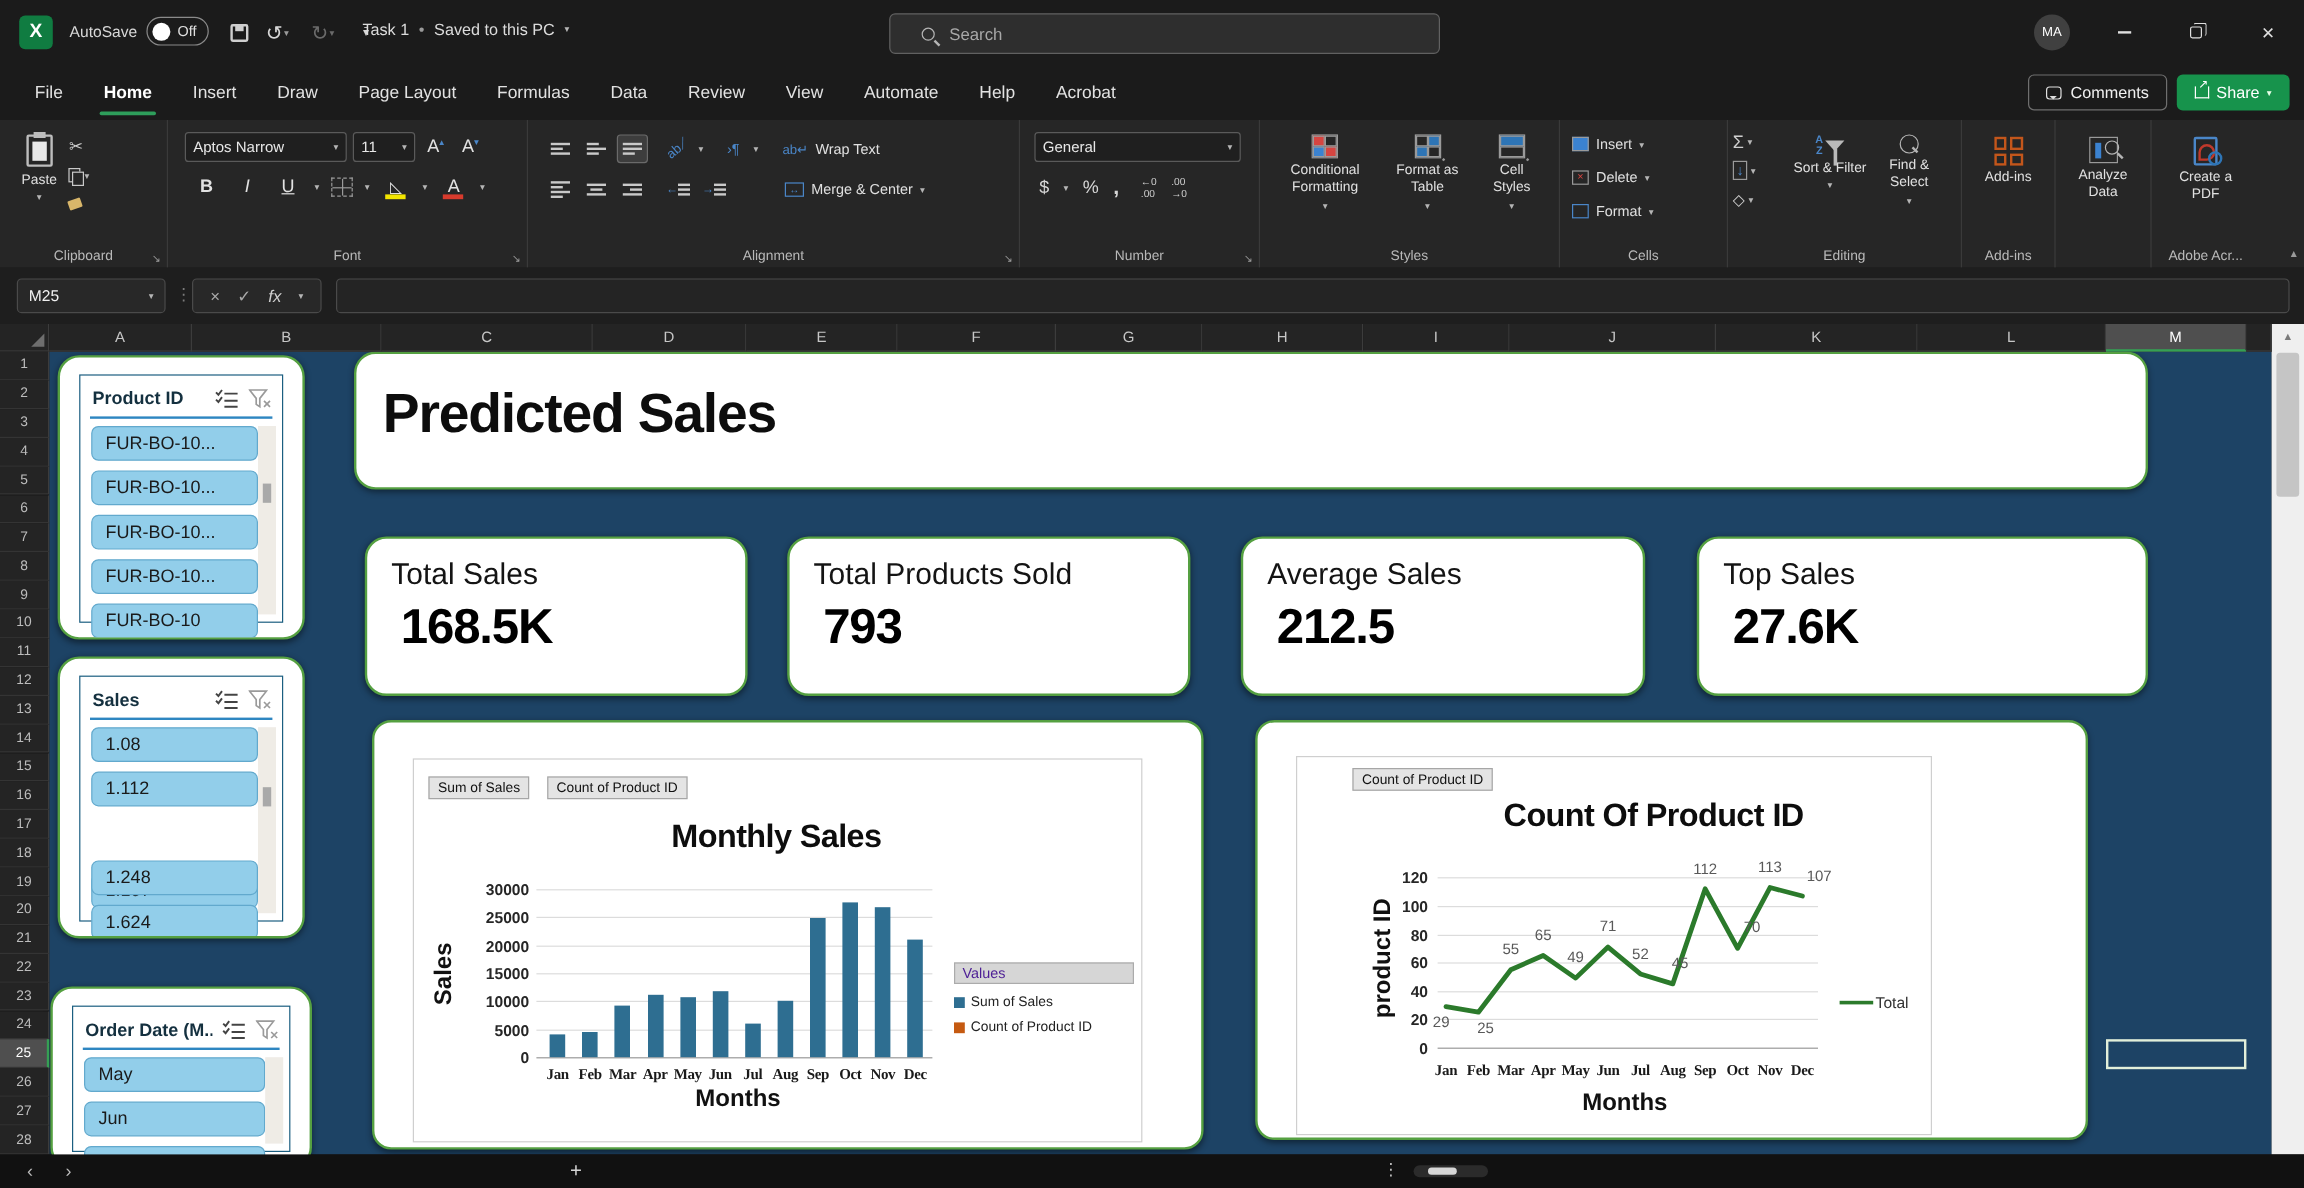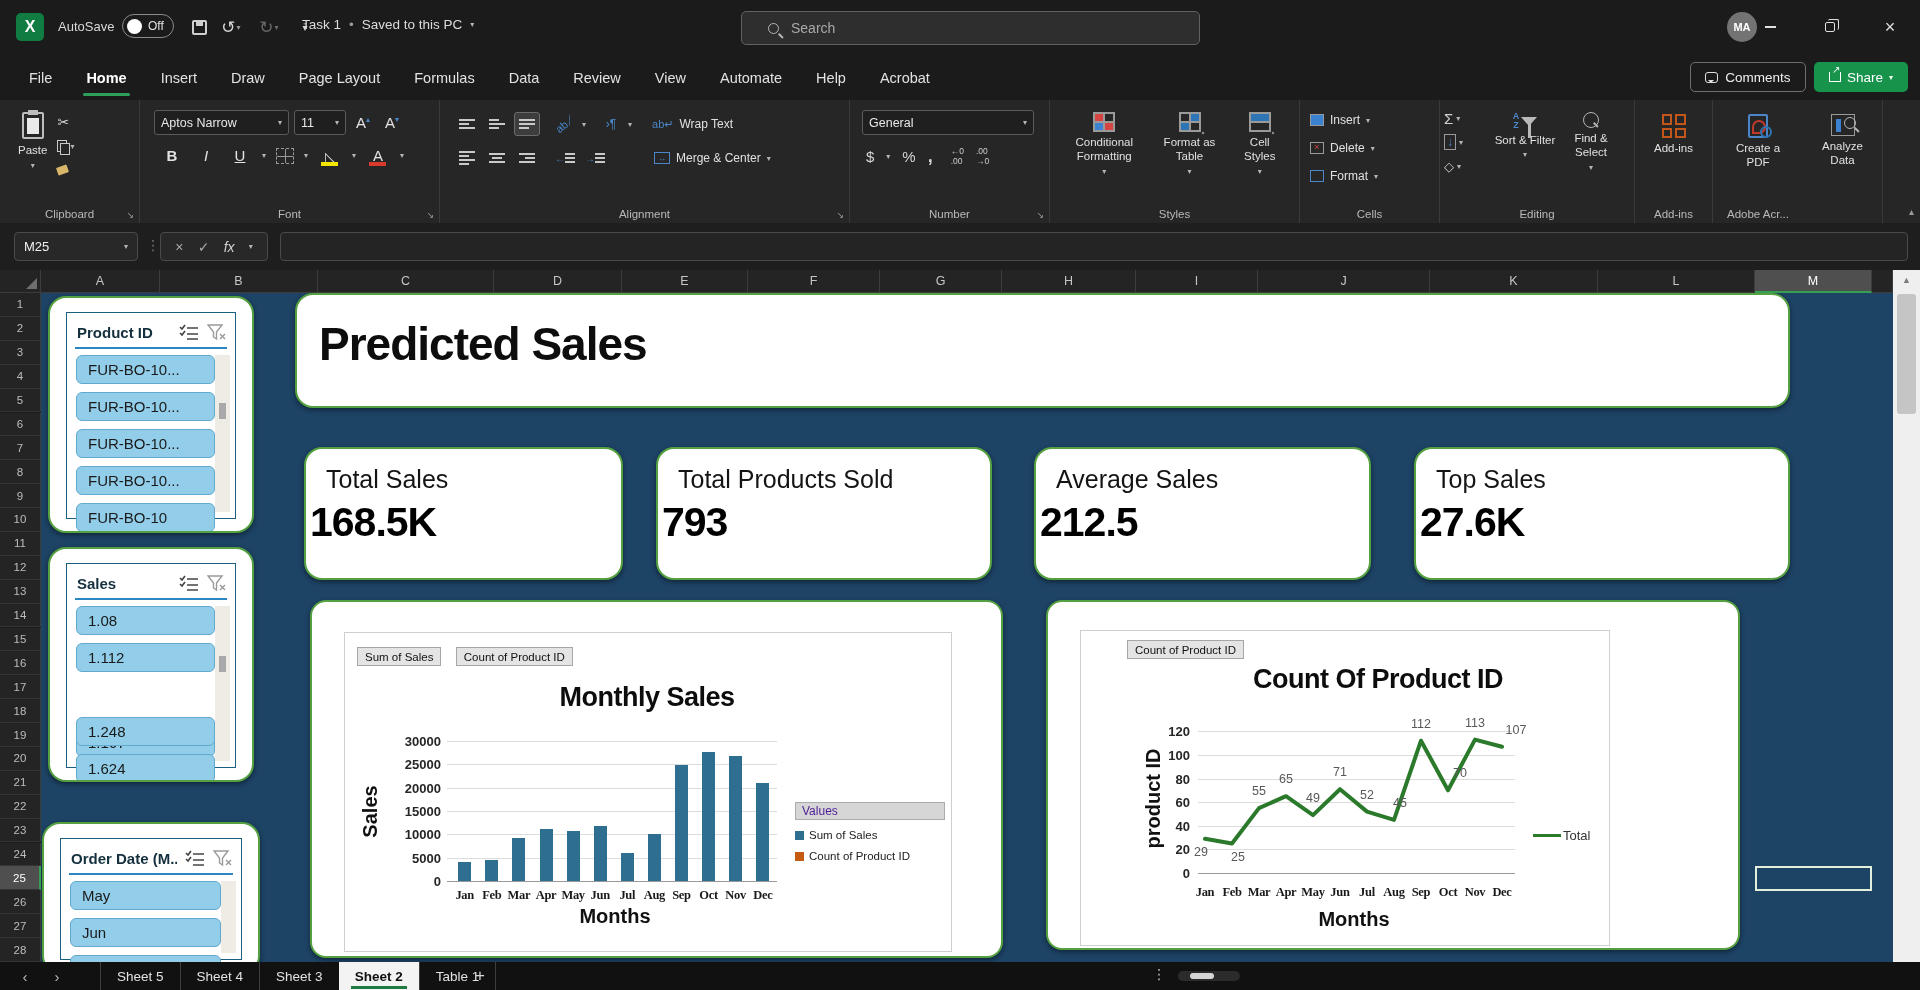--- a/index.html
+++ b/index.html
@@ -16,21 +16,21 @@
   .qat-btn{position:absolute;top:14px;font-size:17px;color:#d8d8d8;width:26px;height:26px;display:flex;align-items:center;justify-content:center;border-radius:4px;}
   .qat-btn .chev{font-size:8px;color:#9a9a9a;margin-left:1px;}
   #save-icon{width:15px;height:15px;border:2px solid #cfcfcf;border-radius:2px;position:relative;}
   #save-icon:before{content:"";position:absolute;left:2px;top:-1px;width:7px;height:5px;background:#cfcfcf;}
   .dim{color:#6a6a6a !important;}
   #doc-title-wrap{position:absolute;left:302px;top:17px;font-size:13.5px;color:#dcdcdc;display:flex;gap:8px;align-items:center;}
   #search-box{position:absolute;left:741px;top:11px;width:459px;height:34px;background:#2e2e2e;border:1px solid #616161;border-radius:5px;display:flex;align-items:center;padding-left:26px;gap:12px;}
   .mag{width:11px;height:11px;border:1.5px solid #b5b5b5;border-radius:50%;position:relative;}
   .mag:after{content:"";position:absolute;width:6px;height:1.5px;background:#b5b5b5;transform:rotate(45deg);left:9px;top:11px;}
   #search-placeholder{font-size:14px;color:#a8a8a8;}
-  #avatar{position:absolute;left:1695px;top:12px;width:30px;height:30px;border-radius:50%;background:#737373;color:#fff;font-size:11px;font-weight:bold;display:flex;align-items:center;justify-content:center;margin-left:32px;}
+  #avatar{position:absolute;left:1695px;top:12px;width:30px;height:30px;border-radius:50%;background:#404040;color:#fff;font-size:11px;font-weight:normal;display:flex;align-items:center;justify-content:center;}
   .winbtn{position:absolute;top:10px;width:34px;height:34px;display:flex;align-items:center;justify-content:center;color:#e0e0e0;}
   #min-icon{width:11px;height:2px;background:#e0e0e0;}
   #restore-icon{width:10px;height:10px;border:1.5px solid #e0e0e0;border-radius:2px;position:relative;}
   #restore-icon:before{content:"";position:absolute;left:2px;top:-4px;width:10px;height:10px;border:1.5px solid #e0e0e0;border-left:none;border-bottom:none;border-radius:2px;}
 
   
   #menubar{position:absolute;left:0;top:55px;width:1920px;height:45px;background:#1b1b1b;}
   #menu-tabs{position:absolute;left:12px;top:0;height:45px;display:flex;align-items:center;}
   .mtab{padding:0 17px;font-size:14.5px;color:#e2e2e2;height:45px;display:flex;align-items:center;position:relative;}
   .mtab.active{font-weight:bold;color:#fff;}
@@ -97,21 +97,21 @@
   .row-h.sel{background:#4f4f4f;color:#fff;border-right:2px solid #35A054;}
   #grid-bg{position:absolute;left:41px;top:293px;width:1852px;height:669px;background:#1D4365;}
   #v-scroll{position:absolute;left:1893px;top:270px;width:27px;height:692px;background:#efefef;}
   #v-scroll .up{position:absolute;left:0;top:0;width:27px;height:20px;color:#7a7a7a;font-size:9px;display:flex;align-items:center;justify-content:center;}
   #v-scroll .thumb{position:absolute;left:4px;top:24px;width:19px;height:120px;background:#c5c5c5;border-radius:3px;}
 
   
   .card{position:absolute;background:#fff;border:2px solid #55A041;border-radius:18px;box-shadow:0 2px 5px rgba(0,0,0,.45);}
   #dash-title-text{position:absolute;left:22px;top:22px;font-size:46px;font-weight:bold;color:#0d0d0d;letter-spacing:-1px;}
   .kpi-label{position:absolute;left:20px;top:16px;font-size:25px;color:#141414;}
-  .kpi-value{position:absolute;left:4px;top:50px;font-size:41px;font-weight:bold;color:#000;letter-spacing:-1px;}
+  .kpi-value{position:absolute;left:28px;top:50px;font-size:41px;font-weight:bold;color:#000;letter-spacing:-1px;}
 
   
   .slicer-inner{position:absolute;left:16px;top:14px;right:16px;bottom:12px;border:1.5px solid #1B5E80;background:#fff;}
   .slicer-head{position:absolute;left:10px;top:7px;right:8px;height:24px;display:flex;align-items:center;}
   .slicer-title{font-size:15px;font-weight:bold;color:#14303f;flex:1;white-space:nowrap;overflow:hidden;}
   .slicer-sep{position:absolute;left:8px;right:8px;top:34px;height:1.5px;background:#2E86C1;}
   .slicer-item{position:absolute;left:9px;height:29px;background:#92CEEA;border:1px solid #62A9CD;border-radius:6px;font-size:15px;color:#1a1a1a;display:flex;align-items:center;padding-left:11px;overflow:hidden;}
   .slicer-scroll{position:absolute;right:5px;top:42px;bottom:6px;width:15px;background:#EFECE6;}
   .slicer-thumb{position:absolute;left:4px;width:7px;height:16px;background:#a9a9a9;}
   .mini-ic{width:20px;height:16px;margin-left:8px;}
@@ -477,40 +477,40 @@
               <span></span>
               <span></span>
               <span></span>
             </span>
           <span>Add-ins</span>
         </div>
       </div>
       <div class="rlabel"><span>Add-ins</span></div>
     </div>
 
-    <div class="rgroup" style="width:90px;border-right:none">
-      <div class="rcontent" style="display:flex;justify-content:center;padding-top:4px">
-        <div class="vbtn">
-          <span class="pdfdoc"></span>
-          <span style="width:48px">Create a PDF</span>
-        </div>
-      </div>
-      <div class="rlabel"><span>Adobe Acr...</span></div>
-    </div>
-
     <div class="rgroup" style="width:80px">
       <div class="rcontent" style="display:flex;justify-content:center;padding-top:4px">
         <div class="vbtn">
           <span style="position:relative;width:24px;height:22px;border:1.5px solid #9a9a9a">
             <span style="position:absolute;left:4px;top:4px;width:5px;height:13px;background:#3B82D0"></span>
             <span class="mag" style="position:absolute;right:-2px;top:2px;width:12px;height:12px"></span>
           </span>
           <span style="width:52px">Analyze Data</span>
         </div>
       </div>
+    </div>
+
+    <div class="rgroup" style="width:90px;border-right:none">
+      <div class="rcontent" style="display:flex;justify-content:center;padding-top:4px">
+        <div class="vbtn">
+          <span class="pdfdoc"></span>
+          <span style="width:48px">Create a PDF</span>
+        </div>
+      </div>
+      <div class="rlabel"><span>Adobe Acr...</span></div>
     </div>
 
     <div id="ribbon-collapse">▴</div>
   </div>
 
   <div id="formulabar">
     <div id="name-box">
         <span>M25</span>
         <span class="chev">▾</span>
       </div>
@@ -761,27 +761,20 @@
       </div>
   <div class="field-btn" style="left: 79px; top: 38px; position: absolute;">Count of Product ID</div>
     </div>
 
   <div id="selected-cell" style="left:1755px;top:866px;width:117px;height:25px"></div>
 
 
   <div id="tabbar">
     <div class="tabnav" style="left:10px">‹</div>
     <div class="tabnav" style="left:42px">›</div>
-    <div id="sheet-tabs">
-        <div class="stab">Sheet 5</div>
-        <div class="stab">Sheet 4</div>
-        <div class="stab">Sheet 3</div>
-        <div class="stab active">Sheet 2</div>
-        <div class="stab">Table 1</div>
-      </div>
     <div id="add-sheet">+</div>
     <div id="tab-dots">⋮</div>
     <div id="tab-hscroll">
         <div class="th"></div>
       </div>
   </div>
 
 <div class="col-h" style="left: 41px; width: 119px;">A</div>
     <div class="col-h" style="left: 160px; width: 158px;">B</div>
     <div class="col-h" style="left: 318px; width: 176px;">C</div>

